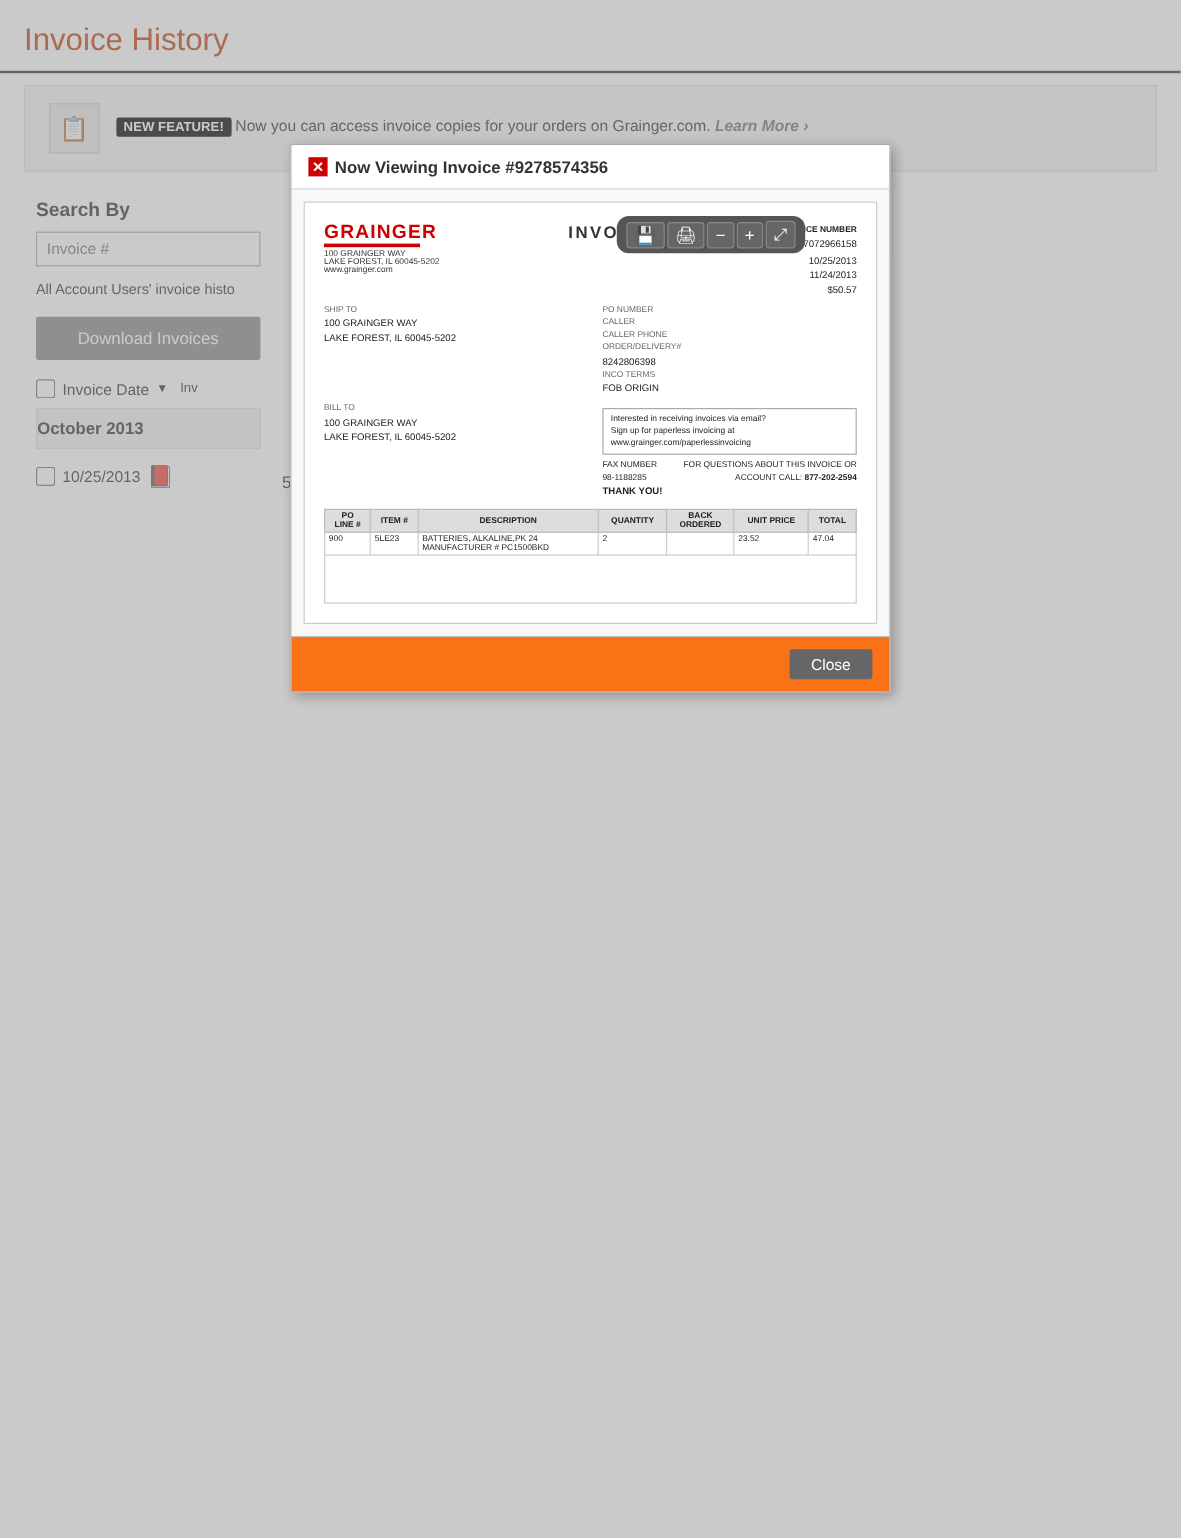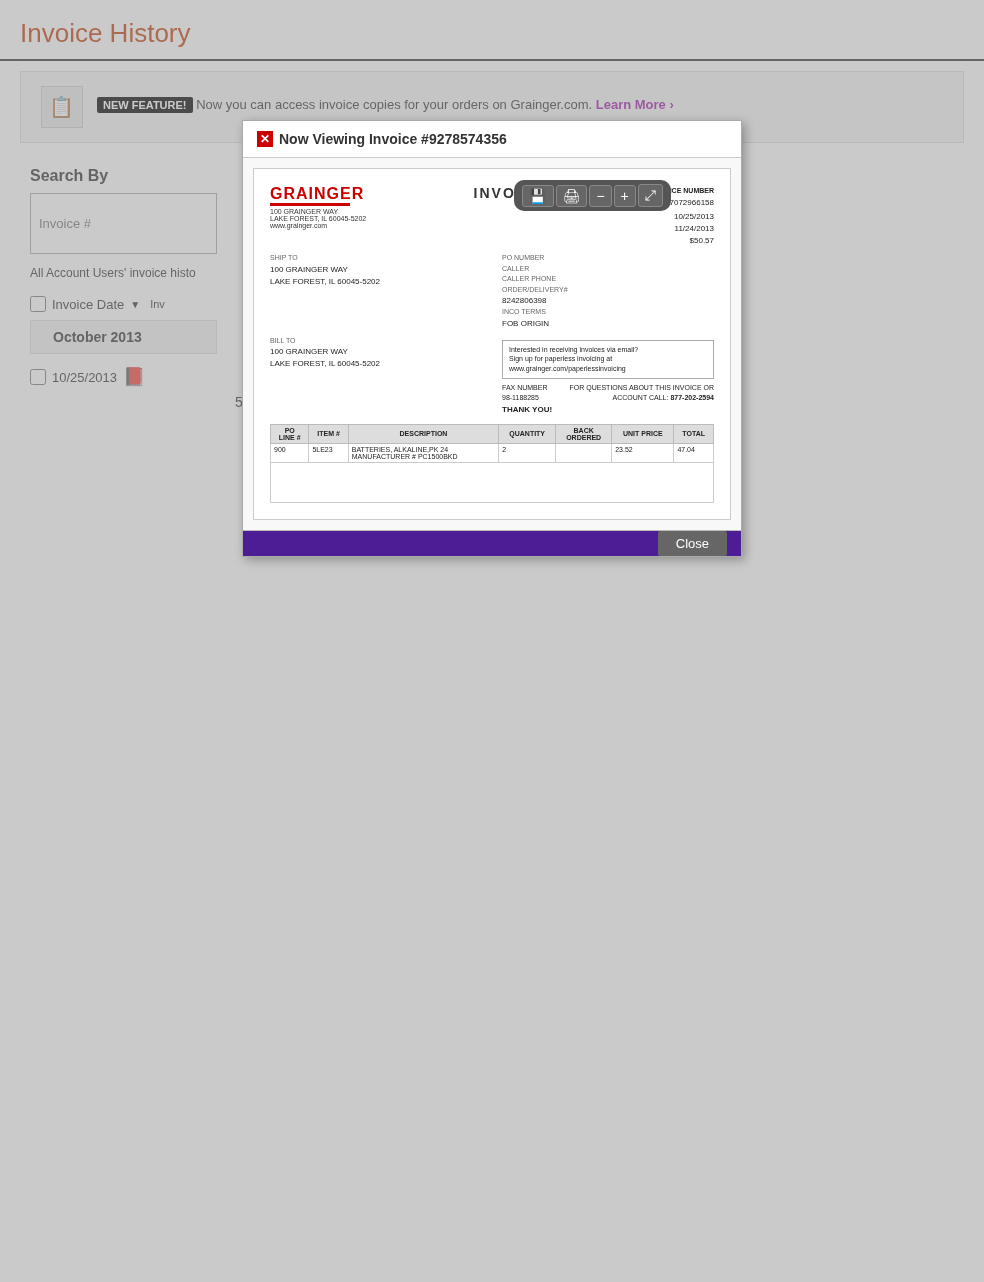--- a/index.html
+++ b/index.html
@@ -47,24 +47,25 @@
       background: #000000;
       color: #fff;
       font-size: 11px;
       font-weight: bold;
       padding: 2px 6px;
       border-radius: 2px;
       display: inline-block;
       margin-bottom: 4px;
     }
     .learn-more-link {
-      color: #a21caf;
+      color: #737373;
       font-weight: bold;
       text-decoration: none;
       cursor: pointer;
+      font-style: italic;
     }
 
     
     .main-content {
       padding: 0 0 0 0;
       position: relative;
     }
 
     
     .sidebar {
@@ -77,21 +78,21 @@
     }
     .search-by-label {
       font-size: 16px;
       font-weight: bold;
       color: #333;
       margin-bottom: 8px;
     }
     .search-input {
       width: 100%;
       border: 1px solid #aaa;
-      padding: 22px 8px;
+      padding: 6px 8px;
       font-size: 13px;
       background: #fff;
       margin-bottom: 12px;
     }
     .account-users-text {
       font-size: 12px;
       color: #333;
       margin-bottom: 16px;
     }
     .download-btn {
@@ -103,37 +104,36 @@
       cursor: pointer;
       width: 100%;
       margin-bottom: 16px;
       border-radius: 2px;
     }
     .filter-row {
       display: flex;
       align-items: center;
       gap: 6px;
       margin-bottom: 8px;
-      margin-top: 16px;
     }
     .filter-checkbox {
       width: 16px;
       height: 16px;
     }
     .filter-label {
       font-size: 13px;
       color: #333;
     }
     .dropdown-arrow {
       font-size: 10px;
       color: #333;
     }
     .month-group {
       background: #f0f0f0;
-      padding: 8px 22px;
+      padding: 8px 0;
       font-size: 14px;
       font-weight: bold;
       color: #333;
       margin-bottom: 6px;
       border: 1px solid #ddd;
     }
     .invoice-item {
       display: flex;
       align-items: center;
       gap: 6px;
@@ -298,22 +298,22 @@
       line-height: 1.4;
     }
     .thank-you-row {
       display: flex;
       justify-content: space-between;
       margin-top: 4px;
       font-size: 7px;
     }
 
     .modal-footer {
-      background: #4c1d95;
-      padding: 0 14px;
+      background: #f97316;
+      padding: 10px 14px;
       text-align: right;
       border-top: 1px solid #bbb;
     }
     .close-btn-modal {
       background: #666;
       color: #fff;
       border: none;
       padding: 5px 18px;
       font-size: 13px;
       cursor: pointer;
@@ -378,20 +378,21 @@
 </div>
 
 <div class="main-content">
   <div class="content-wrapper">
 
     <div class="sidebar">
       <div class="search-by-label">Search By</div>
       <input class="search-input" type="text" placeholder="Invoice #" style="">
       <div class="account-users-text">All Account Users' invoice histo</div>
 
+      <button class="download-btn">Download Invoices</button>
 
       <div class="filter-row">
         <input type="checkbox" class="filter-checkbox" style="">
         <span class="filter-label">Invoice Date</span>
         <span class="dropdown-arrow">▼</span>
         <span style="font-size:11px;color:#333;margin-left:4px;">Inv</span>
       </div>
 
       <div class="month-group">October 2013</div>
 

